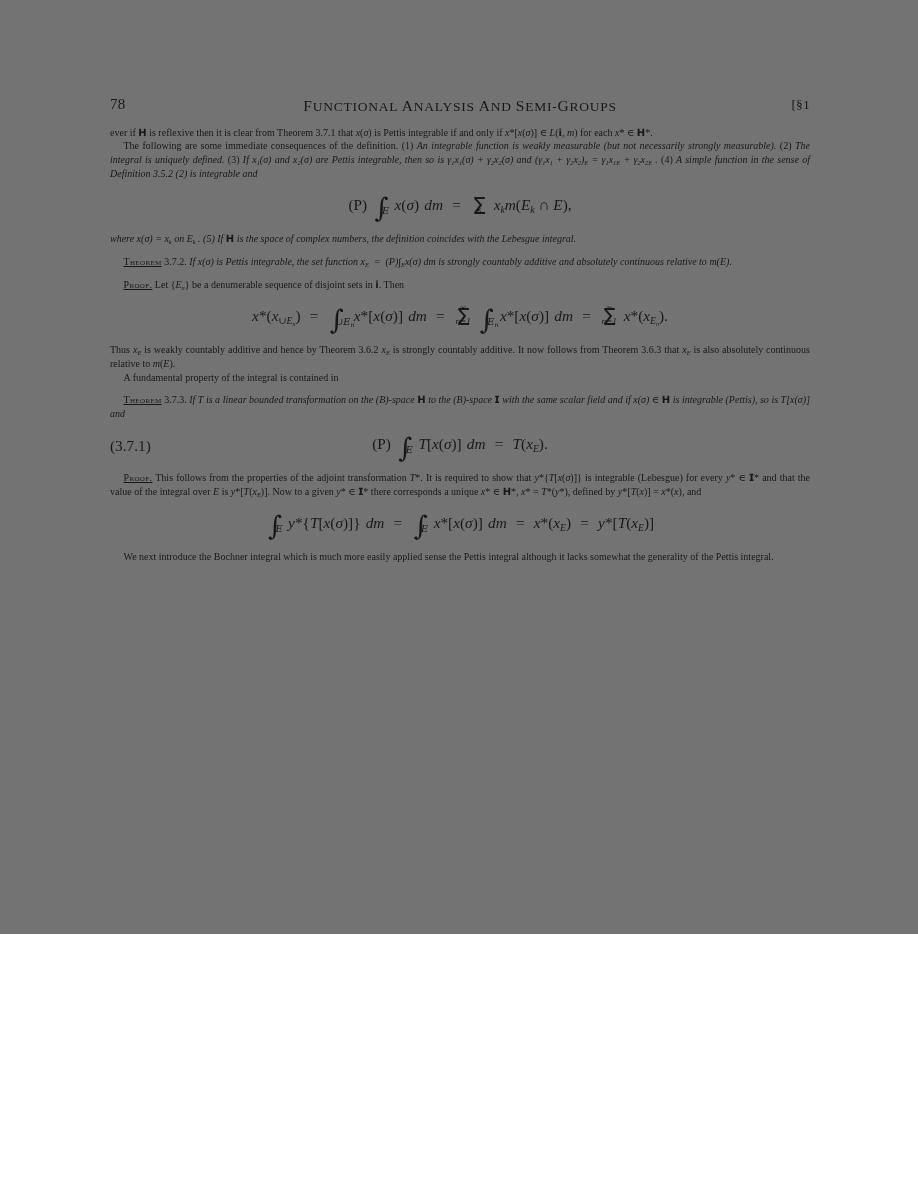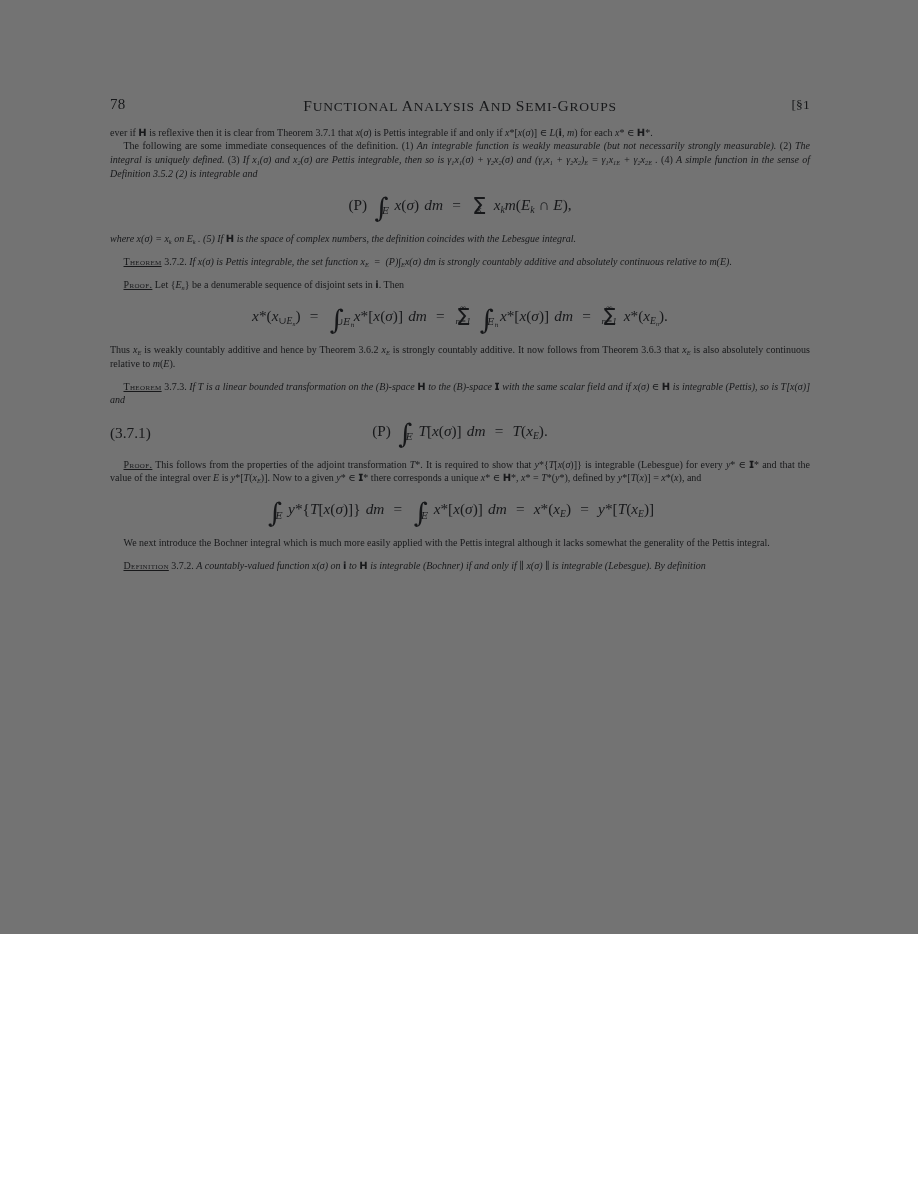--- a/index.html
+++ b/index.html
@@ -202,39 +202,37 @@
     </p>
 
     <div class="display">
       <span class="m">x</span><span class="ast">*</span>(<span class="m">x</span><sub>∪E<sub>n</sub></sub>)<span class="sp2"></span>=<span class="sp2"></span><span class="intg">∫<span class="lim wide">∪E<sub>n</sub></span></span><span class="sp2"></span><span class="m">x</span><span class="ast">*</span>[<span class="m">x</span>(<span class="m">σ</span>)]<span class="sp"></span><span class="m">dm</span><span class="sp2"></span>=<span class="sp2"></span><span class="sum">Σ<span class="top">∞</span><span class="bot">n=1</span></span><span class="sp"></span><span class="intg">∫<span class="lim">E<sub>n</sub></span></span><span class="sp"></span><span class="m">x</span><span class="ast">*</span>[<span class="m">x</span>(<span class="m">σ</span>)]<span class="sp"></span><span class="m">dm</span><span class="sp2"></span>=<span class="sp2"></span><span class="sum">Σ<span class="top">∞</span><span class="bot">n=1</span></span><span class="sp"></span><span class="m">x</span><span class="ast">*</span>(<span class="m">x</span><sub>E<sub>n</sub></sub>).
     </div>
 
     <p class="noindent">
       Thus <span class="m">x</span><sub>E</sub> is weakly countably additive and hence by Theorem 3.6.2 <span class="m">x</span><sub>E</sub> is strongly countably additive. It now follows from Theorem 3.6.3 that <span class="m">x</span><sub>E</sub> is also absolutely continuous relative to <span class="m">m</span>(<span class="m">E</span>).
     </p>
 
+    <p class="indent">A fundamental property of the integral is contained in</p>
 
     <p class="indent gap">
       <span class="sc">Theorem</span> 3.7.3. <i>If <span class="m">T</span> is a linear bounded transformation on the (<span class="m">B</span>)-space <span class="frak">𝗛</span> to the (<span class="m">B</span>)-space <span class="frak">𝗜</span> with the same scalar field and if <span class="m">x</span>(<span class="m">σ</span>) ∈ <span class="frak">𝗛</span> is integrable (Pettis), so is <span class="m">T</span>[<span class="m">x</span>(<span class="m">σ</span>)] and</i>
     </p>
 
     <div class="display">
       <span class="eqnum">(3.7.1)</span>
       <span class="up">(P)</span><span class="sp"></span><span class="intg">∫<span class="lim">E</span></span><span class="sp"></span><span class="m">T</span>[<span class="m">x</span>(<span class="m">σ</span>)]<span class="sp"></span><span class="m">dm</span><span class="sp2"></span>=<span class="sp2"></span><span class="m">T</span>(<span class="m">x</span><sub>E</sub>).
     </div>
 
     <p class="indent gap">
       <span class="sc">Proof.</span> This follows from the properties of the adjoint transformation <span class="m">T</span><span class="ast">*</span>. It is required to show that <span class="m">y</span><span class="ast">*</span>{<span class="m">T</span>[<span class="m">x</span>(<span class="m">σ</span>)]} is integrable (Lebesgue) for every <span class="m">y</span><span class="ast">*</span> ∈ <span class="frak">𝗜</span><span class="ast">*</span> and that the value of the integral over <span class="m">E</span> is <span class="m">y</span><span class="ast">*</span>[<span class="m">T</span>(<span class="m">x</span><sub>E</sub>)]. Now to a given <span class="m">y</span><span class="ast">*</span> ∈ <span class="frak">𝗜</span><span class="ast">*</span> there corresponds a unique <span class="m">x</span><span class="ast">*</span> ∈ <span class="frak">𝗛</span><span class="ast">*</span>, <span class="m">x</span><span class="ast">*</span> = <span class="m">T</span><span class="ast">*</span>(<span class="m">y</span><span class="ast">*</span>), defined by <span class="m">y</span><span class="ast">*</span>[<span class="m">T</span>(<span class="m">x</span>)] = <span class="m">x</span><span class="ast">*</span>(<span class="m">x</span>), and
     </p>
 
     <div class="display">
       <span class="intg">∫<span class="lim">E</span></span><span class="sp"></span><span class="m">y</span><span class="ast">*</span>{<span class="m">T</span>[<span class="m">x</span>(<span class="m">σ</span>)]}<span class="sp"></span><span class="m">dm</span><span class="sp2"></span>=<span class="sp2"></span><span class="intg">∫<span class="lim">E</span></span><span class="sp"></span><span class="m">x</span><span class="ast">*</span>[<span class="m">x</span>(<span class="m">σ</span>)]<span class="sp"></span><span class="m">dm</span><span class="sp2"></span>=<span class="sp2"></span><span class="m">x</span><span class="ast">*</span>(<span class="m">x</span><sub>E</sub>)<span class="sp2"></span>=<span class="sp2"></span><span class="m">y</span><span class="ast">*</span>[<span class="m">T</span>(<span class="m">x</span><sub>E</sub>)]
     </div>
 
 
-    <p class="indent">We next introduce the Bochner integral which is much more easily applied with the Pettis integral although it lacks somewhat the generality of the Pettis integral.</p>
-
-    <p class="indent gap">
-      <span class="sc">Definition</span> 3.7.2. <i>A countably-valued function <span class="m">x</span>(<span class="m">σ</span>) on <span class="frak">𝗶</span> to <span class="frak">𝗛</span> is integrable (Bochner) if and only if ∥ <span class="m">x</span>(<span class="m">σ</span>) ∥ is integrable (Lebesgue). By definition</i>
-    </p>
+    <p class="indent">We next introduce the Bochner integral which is much more easily applied sense the Pettis integral although it lacks somewhat the generality of the Pettis integral.</p>
+
 
   </div>
 </div>
 
 </body></html>

